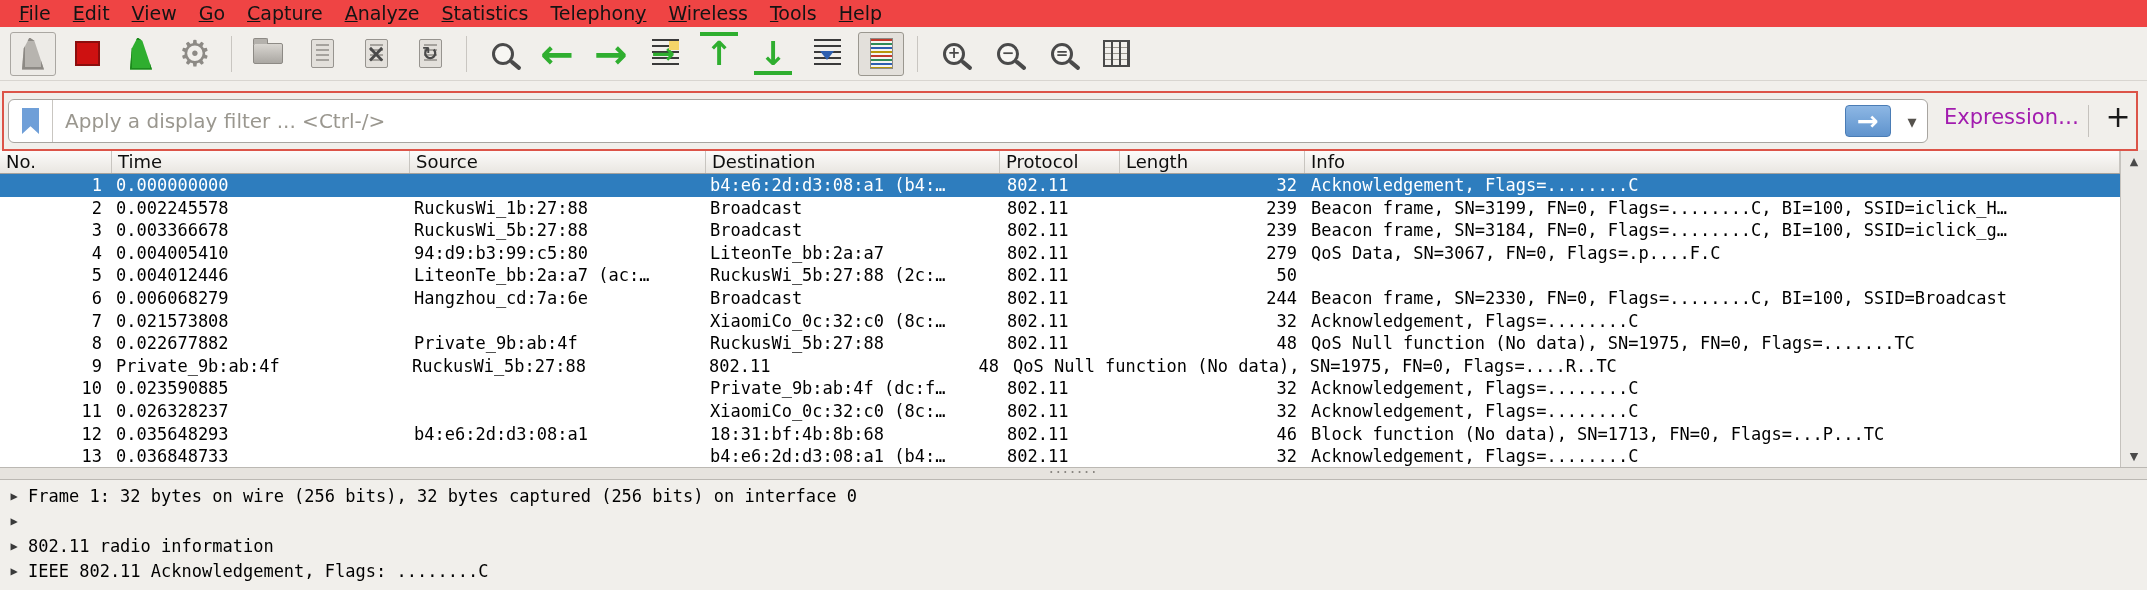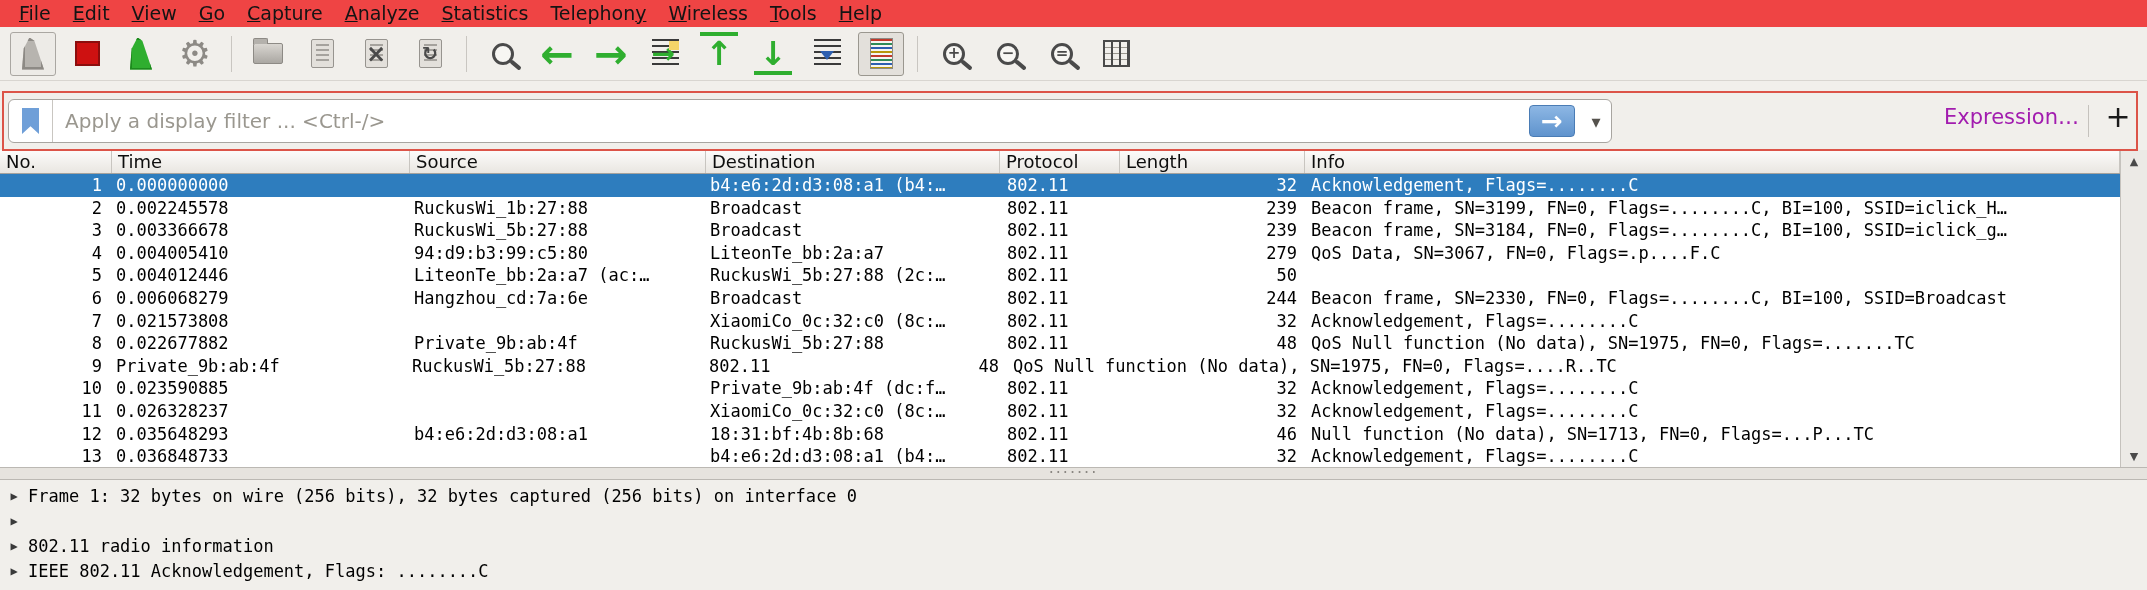--- a/index.html
+++ b/index.html
@@ -98,21 +98,21 @@
   }
   .k-columns .g {
     width: 27px; height: 27px; border: 2px solid #4a4a4a; background:
       repeating-linear-gradient(to right, transparent 0 6px, #4a4a4a 6px 8px),
       repeating-linear-gradient(to bottom, transparent 0 5px, #9a978f 5px 6px);
   }
 
   
   .filterbar { position: absolute; top: 93px; left: 0; right: 0; height: 57px; background: #f1efeb; }
   .filter-input-wrap {
-    position: absolute; left: 8px; top: 6px; width: 1604px; height: 44px;
+    position: absolute; left: 8px; top: 6px; width: 1920px; height: 44px;
     background: #ffffff; border: 1px solid #a8a5a0; border-radius: 6px;
     display: flex; align-items: center;
   }
   .bookmark-btn { width: 44px; height: 100%; border-right: 1px solid #c9c6c1; display: flex; align-items: center; justify-content: center; }
   .bookmark-shape { width: 17px; height: 26px; background: #6f9fd8; clip-path: polygon(0 0, 100% 0, 100% 100%, 50% 70%, 0 100%); }
   .filter-input { flex: 1; height: 100%; border: none; outline: none; background: transparent; font-family: "DejaVu Sans", sans-serif; font-size: 20px; color: #333; padding: 0 12px; }
   .filter-input::placeholder { color: #9a978f; opacity: 1; }
   .apply-btn {
     width: 46px; height: 32px; margin-right: 6px; border-radius: 4px;
     background: linear-gradient(#8db7e4,#5f93cd); border: 1px solid #4a7cb5;
@@ -402,21 +402,21 @@
       <div class="c-len">32</div>
       <div class="c-info">Acknowledgement, Flags=........C</div>
     </div>
     <div class="pl-row">
       <div class="c-no">12</div>
       <div class="c-time">0.035648293</div>
       <div class="c-src">b4:e6:2d:d3:08:a1</div>
       <div class="c-dst">18:31:bf:4b:8b:68</div>
       <div class="c-proto">802.11</div>
       <div class="c-len">46</div>
-      <div class="c-info">Null function (No data), SN=1713, FN=0, Flags=...P...TC</div>
+      <div class="c-info">Block function (No data), SN=1713, FN=0, Flags=...P...TC</div>
     </div>
     <div class="pl-row">
       <div class="c-no">13</div>
       <div class="c-time">0.036848733</div>
       <div class="c-src"></div>
       <div class="c-dst">b4:e6:2d:d3:08:a1 (b4:…</div>
       <div class="c-proto">802.11</div>
       <div class="c-len">32</div>
       <div class="c-info">Acknowledgement, Flags=........C</div>
     </div>

